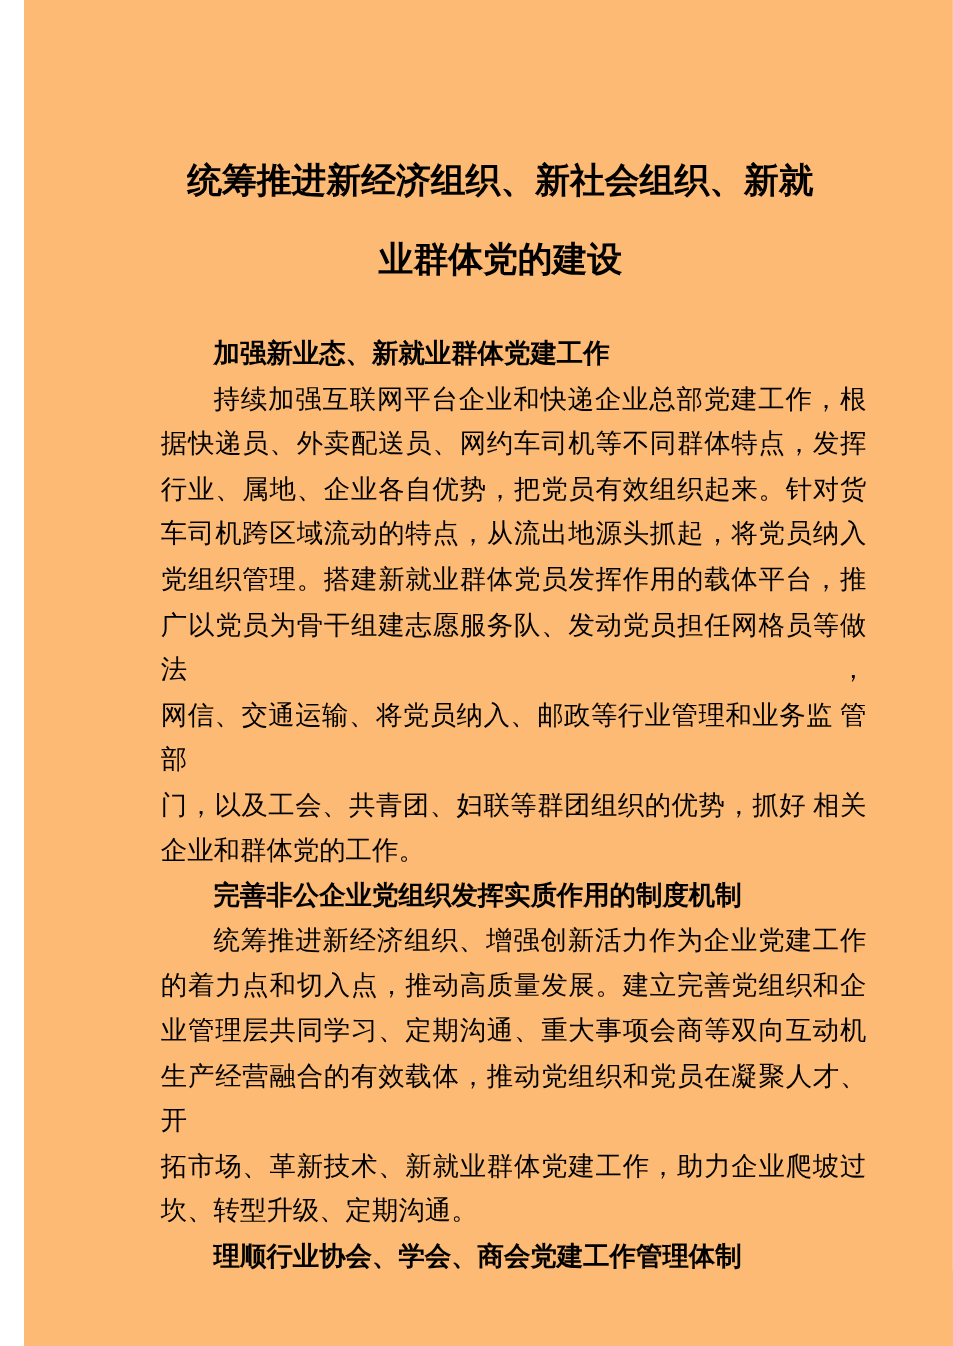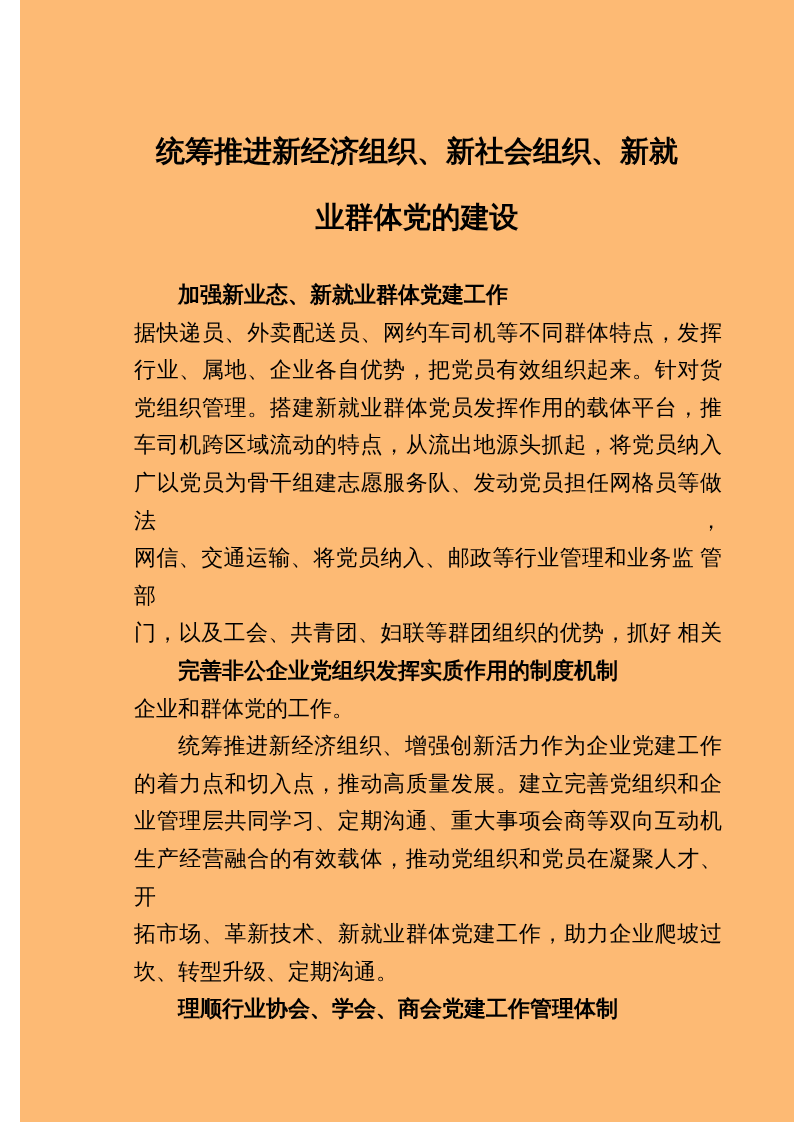--- a/index.html
+++ b/index.html
@@ -70,29 +70,30 @@
 
 <div class="page">
 
   <div class="doc-title">
     <div class="title-line">统筹推进新经济组织、新社会组织、新就</div>
     <div class="title-line">业群体党的建设</div>
   </div>
 
   <div class="doc-body" id="doc-body">
       <div class="line heading">加强新业态、新就业群体党建工作</div>
+      <div class="line body-line first">持续加强互联网平台企业和快递企业总部党建工作，根</div>
       <div class="line body-line">据快递员、外卖配送员、网约车司机等不同群体特点，发挥</div>
       <div class="line body-line">行业、属地、企业各自优势，把党员有效组织起来。针对货</div>
+      <div class="line body-line">车司机跨区域流动的特点，从流出地源头抓起，将党员纳入</div>
       <div class="line body-line">党组织管理。搭建新就业群体党员发挥作用的载体平台，推</div>
-      <div class="line body-line">车司机跨区域流动的特点，从流出地源头抓起，将党员纳入</div>
       <div class="line body-line">广以党员为骨干组建志愿服务队、发动党员担任网格员等做 法，</div>
       <div class="line body-line">网信、交通运输、将党员纳入、邮政等行业管理和业务监 管部</div>
       <div class="line body-line">门，以及工会、共青团、妇联等群团组织的优势，抓好 相关</div>
+      <div class="line body-line para-end">企业和群体党的工作。</div>
       <div class="line heading">完善非公企业党组织发挥实质作用的制度机制</div>
-      <div class="line body-line para-end">企业和群体党的工作。</div>
       <div class="line body-line first">统筹推进新经济组织、增强创新活力作为企业党建工作</div>
       <div class="line body-line">的着力点和切入点，推动高质量发展。建立完善党组织和企</div>
       <div class="line body-line">业管理层共同学习、定期沟通、重大事项会商等双向互动机</div>
       <div class="line body-line">生产经营融合的有效载体，推动党组织和党员在凝聚人才、 开</div>
       <div class="line body-line">拓市场、革新技术、新就业群体党建工作，助力企业爬坡过</div>
       <div class="line body-line para-end">坎、转型升级、定期沟通。</div>
       <div class="line heading">理顺行业协会、学会、商会党建工作管理体制</div>
     </div>
 
 </div>

